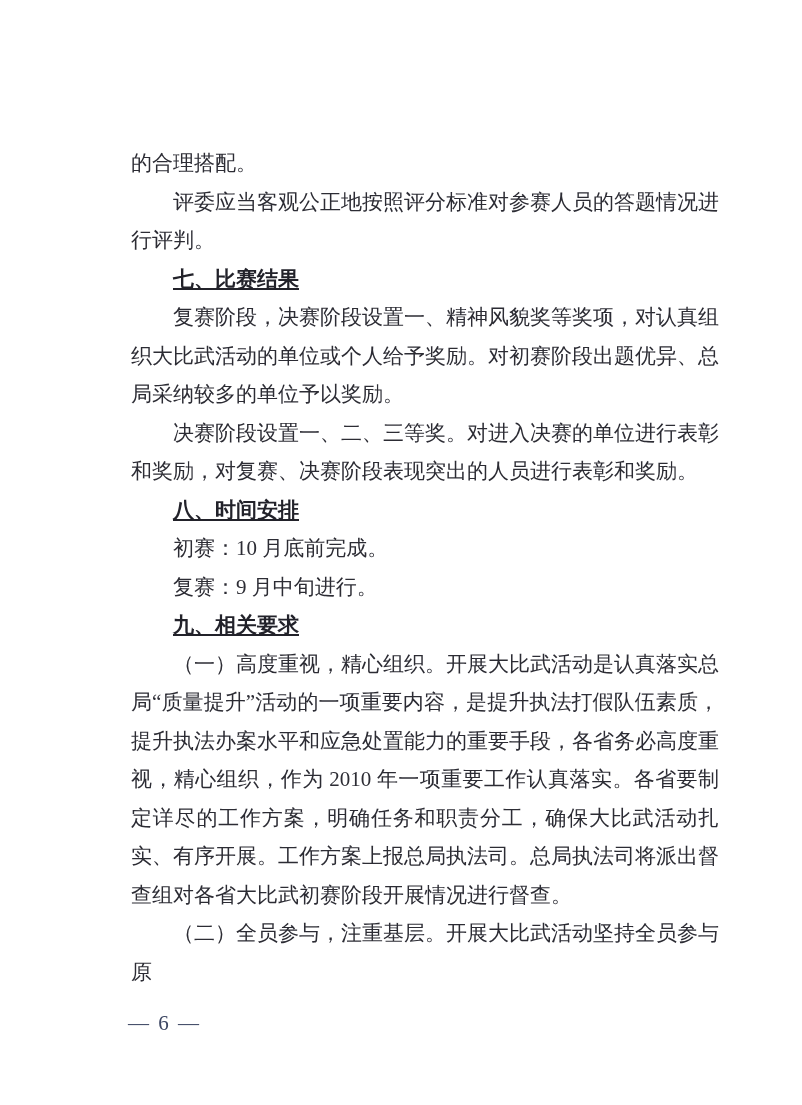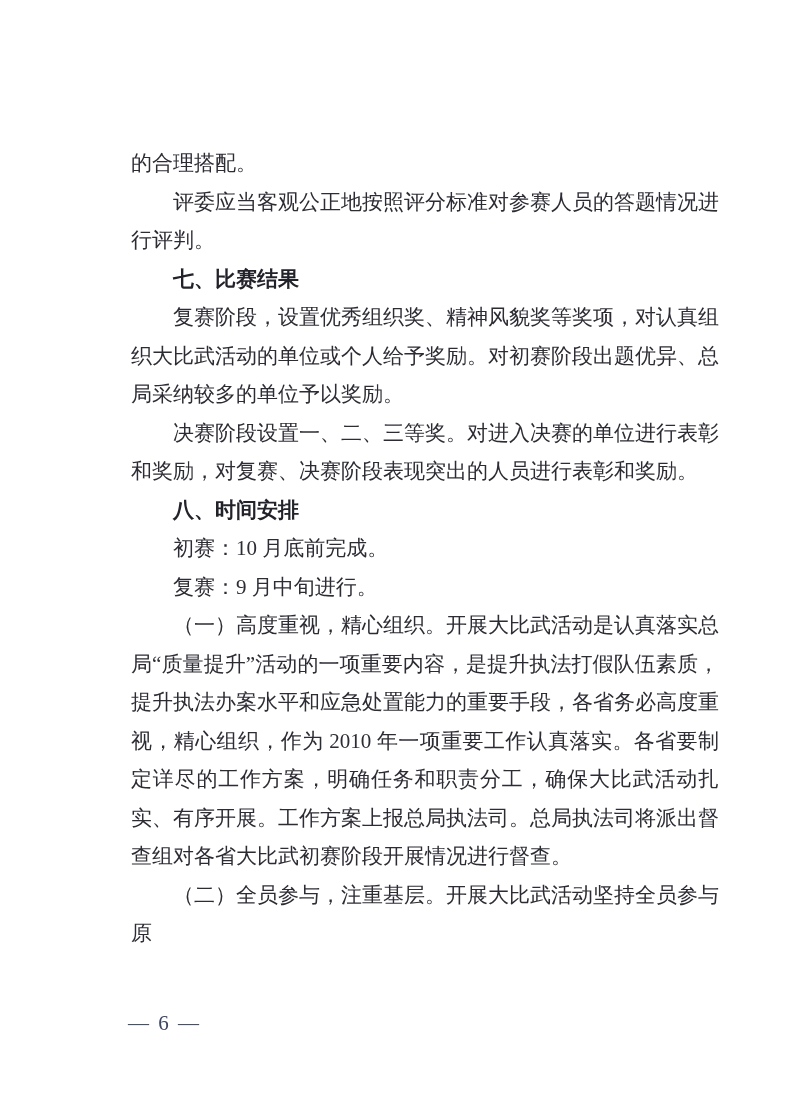--- a/index.html
+++ b/index.html
@@ -35,20 +35,21 @@
   }
   .heading {
     margin: 0;
     text-indent: 2em;
     font-family: "Liberation Sans", "DejaVu Sans", sans-serif;
     font-size: 21px;
     font-weight: bold;
     line-height: 38.5px;
     color: #22222a;
     text-align: left;
+    text-decoration: underline;
   }
   .lead {
     font-weight: normal;
   }
   .footer {
     position: absolute;
     left: 128px;
     top: 1004px;
     font-family: "Liberation Serif", "DejaVu Serif", serif;
     font-size: 21px;
@@ -63,31 +64,32 @@
 <div class="page">
   <div class="body-text">
 
     <p class="para no-indent">的合理搭配。</p>
 
     <p class="para">评委应当客观公正地按照评分标准对参赛人员的答题情况进行评判。</p>
 
     <h2 class="heading">七、比赛结果</h2>
 
 
-    <p class="para">复赛阶段，设置优秀组织奖、精神风貌奖等奖项，对认真组织大比武活动的单位或个人给予奖励。对初赛阶段出题优异、总局采纳较多的单位予以奖励。</p>
+    <p class="para">复赛阶段，决赛阶段设置一、精神风貌奖等奖项，对认真组织大比武活动的单位或个人给予奖励。对初赛阶段出题优异、总局采纳较多的单位予以奖励。</p>
 
     <p class="para">决赛阶段设置一、二、三等奖。对进入决赛的单位进行表彰和奖励，对复赛、决赛阶段表现突出的人员进行表彰和奖励。</p>
 
     <h2 class="heading">八、时间安排</h2>
 
     <p class="para">初赛：10 月底前完成。</p>
 
     <p class="para">复赛：9 月中旬进行。</p>
 
 
+    <h2 class="heading">九、相关要求</h2>
 
     <p class="para"><span class="lead">（一）高度重视，精心组织。</span><span>开展大比武活动是认真落实总局“质量提升”活动的一项重要内容，是提升执法打假队伍素质，提升执法办案水平和应急处置能力的重要手段，各省务必高度重视，精心组织，作为 2010 年一项重要工作认真落实。各省要制定详尽的工作方案，明确任务和职责分工，确保大比武活动扎实、有序开展。工作方案上报总局执法司。总局执法司将派出督查组对各省大比武初赛阶段开展情况进行督查。</span></p>
 
     <p class="para"><span class="lead">（二）全员参与，注重基层。</span><span>开展大比武活动坚持全员参与原</span></p>
 
   </div>
 
   <div class="footer">— 6 —</div>
 </div>
 

